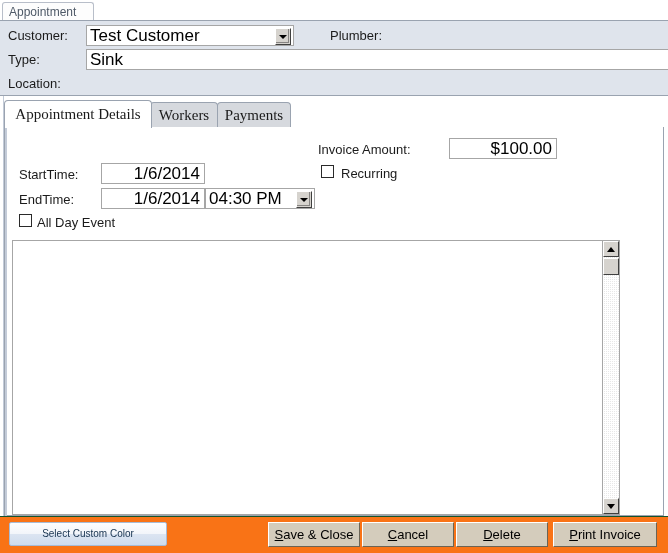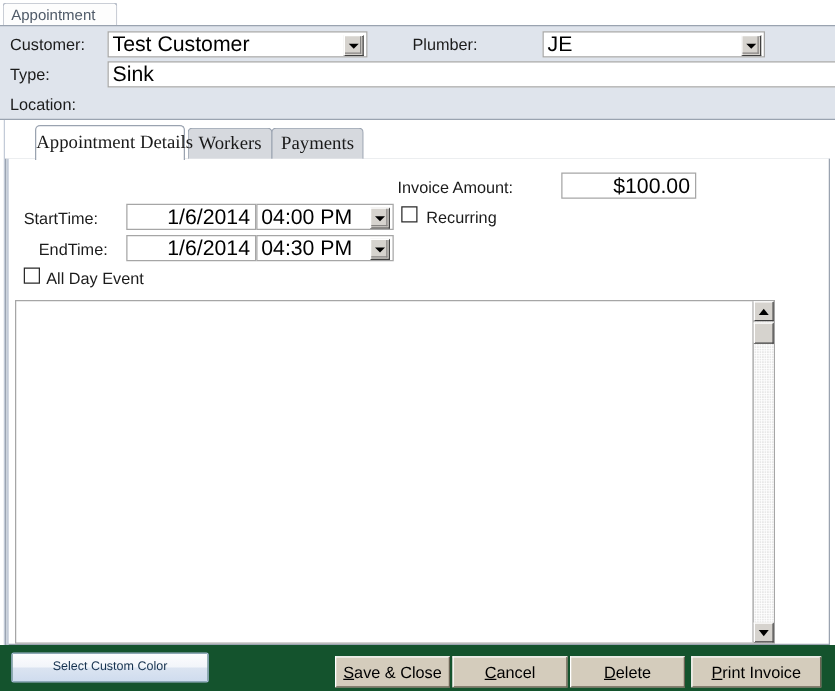--- a/index.html
+++ b/index.html
@@ -227,22 +227,22 @@
     border-right: 1px solid #404040;
     border-bottom: 1px solid #404040;
     box-sizing: border-box;
   }
 
   
   .footer {
     position: absolute;
     left: 0; top: 516px;
     width: 668px; height: 37px;
-    background: #14532d;
-    border-top: 4px solid #14532d;
+    background: #f97316;
+    border-top: 1px solid #14532d;
     box-sizing: border-box;
   }
   .btn-classic {
     position: absolute;
     top: 5px;
     height: 25px;
     box-sizing: border-box;
     background: #d4ccbc;
     border-top: 1px solid #ffffff;
     border-left: 1px solid #ffffff;
@@ -302,44 +302,38 @@
 
     <div class="lbl" style="left:8px; top:5px;">Customer:</div>
     <div class="fld" style="left:86px; top:4px; width:208px;">
       <span>Test Customer</span>
       <span class="ddbtn" style="right:2px;">
           <i></i>
         </span>
     </div>
 
     <div class="lbl" style="left:330px; top:5px;">Plumber:</div>
-    <div class="fld" style="left:434px; top:4px; width:178px;">
-      <span>JE</span>
-      <span class="ddbtn" style="right:2px;">
-          <i></i>
-        </span>
-    </div>
 
     <div class="lbl" style="left:8px; top:29px;">Type:</div>
     <div class="fld" style="left:86px; top:28px; width:634px;">
       <span>Sink</span>
       <span class="ddbtn" style="right:2px;">
           <i></i>
         </span>
     </div>
 
     <div class="lbl" style="left:8px; top:53px;">Location:</div>
   </div>
 
   <div class="gutter"></div>
   <div class="right-edge"></div>
 
   <div class="tabstrip">
     <div class="tabstrip-base"></div>
-    <div class="tab active" style="left:0px; width:120px;margin-left:24px;">
+    <div class="tab active" style="left:0px; width:148px;">
       <span>Appointment Details</span>
     </div>
     <div class="tab" style="left:146px; width:68px;">
       <span>Workers</span>
     </div>
     <div class="tab" style="left:213px; width:74px;">
       <span>Payments</span>
     </div>
   </div>
 
@@ -348,31 +342,25 @@
 
     <div class="lbl" style="left:313px; top:13px;">Invoice Amount:</div>
     <div class="fld right" style="left:444px; top:11px; width:108px;">
       <span>$100.00</span>
     </div>
 
     <div class="lbl" style="left:14px; top:38px;">StartTime:</div>
     <div class="fld right" style="left:96px; top:36px; width:104px;">
       <span>1/6/2014</span>
     </div>
-    <div class="fld" style="left:200px; top:36px; width:110px;">
-      <span>04:00 PM</span>
-      <span class="ddbtn" style="right:2px;">
-          <i></i>
-        </span>
-    </div>
 
     <span class="cb" style="left:316px; top:38px;"></span>
     <div class="lbl" style="left:336px; top:37px;">Recurring</div>
 
-    <div class="lbl" style="left:14px; top:63px;margin-left:12px;">EndTime:</div>
+    <div class="lbl" style="left:14px; top:63px;">EndTime:</div>
     <div class="fld right" style="left:96px; top:61px; width:104px;">
       <span>1/6/2014</span>
     </div>
     <div class="fld" style="left:200px; top:61px; width:110px;">
       <span>04:30 PM</span>
       <span class="ddbtn" style="right:2px;">
           <i></i>
         </span>
     </div>
 

